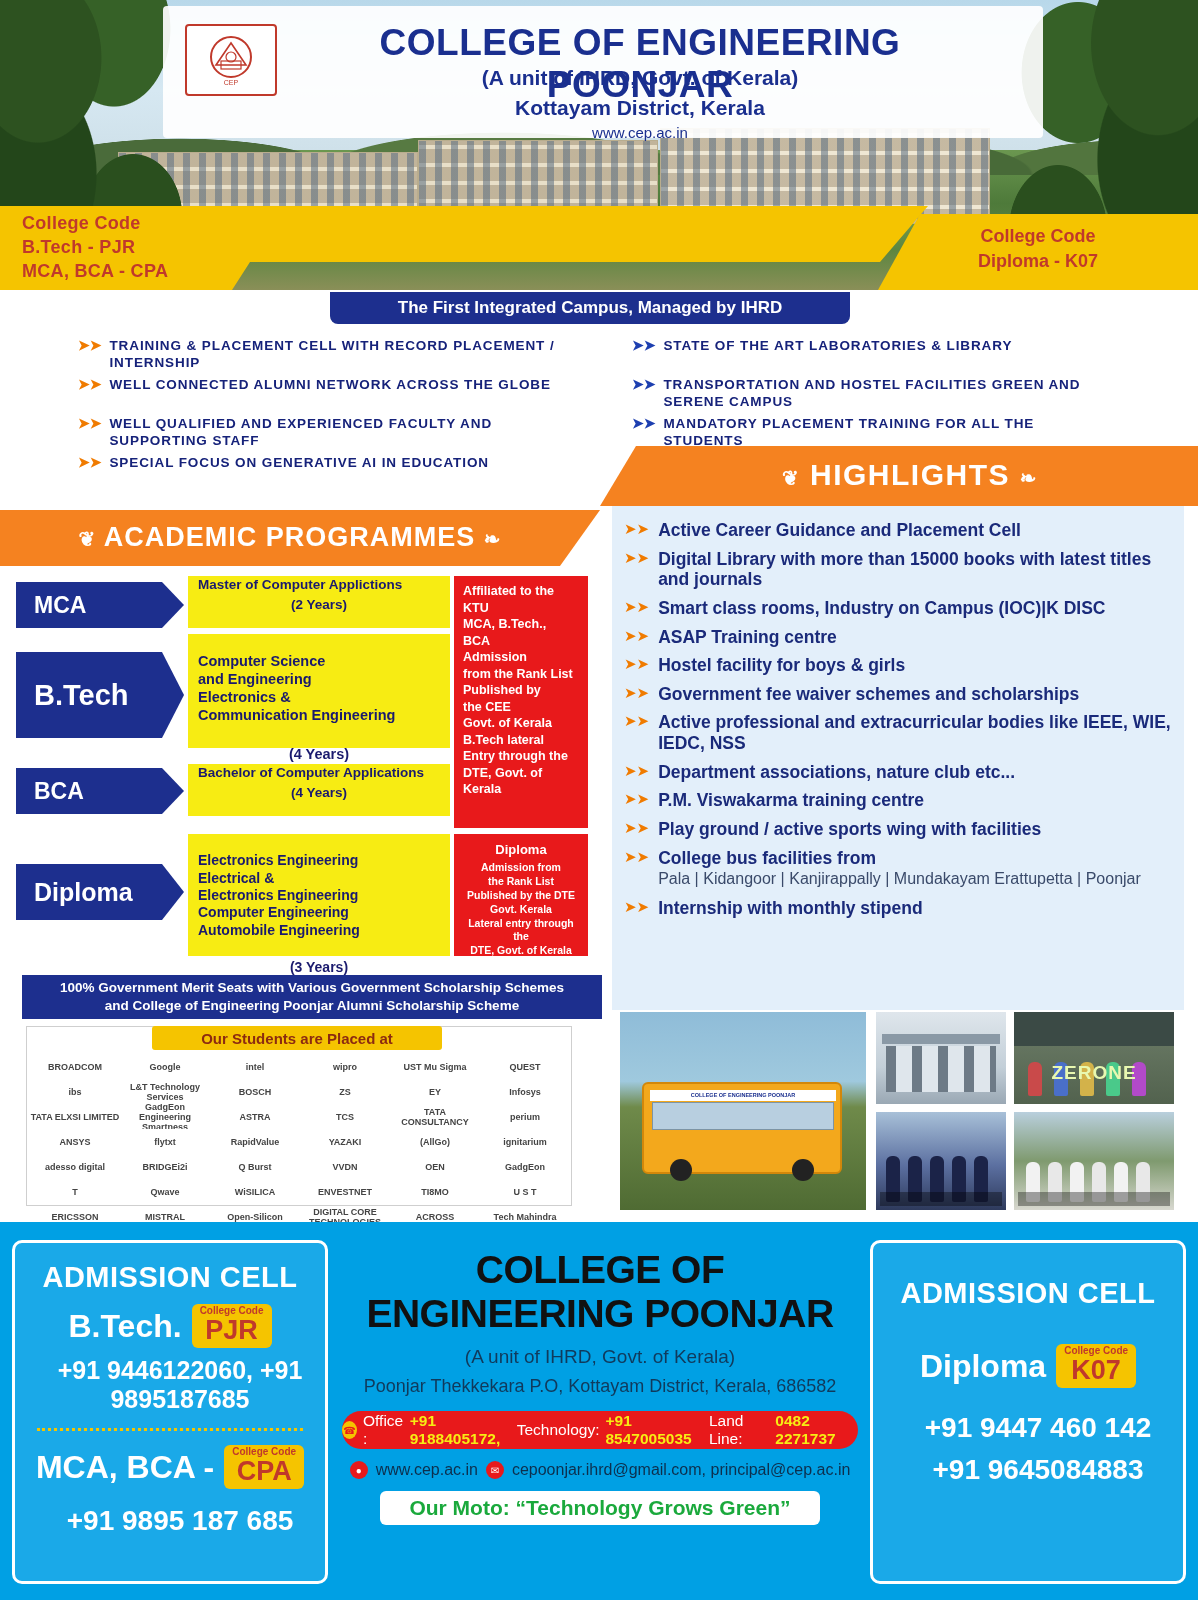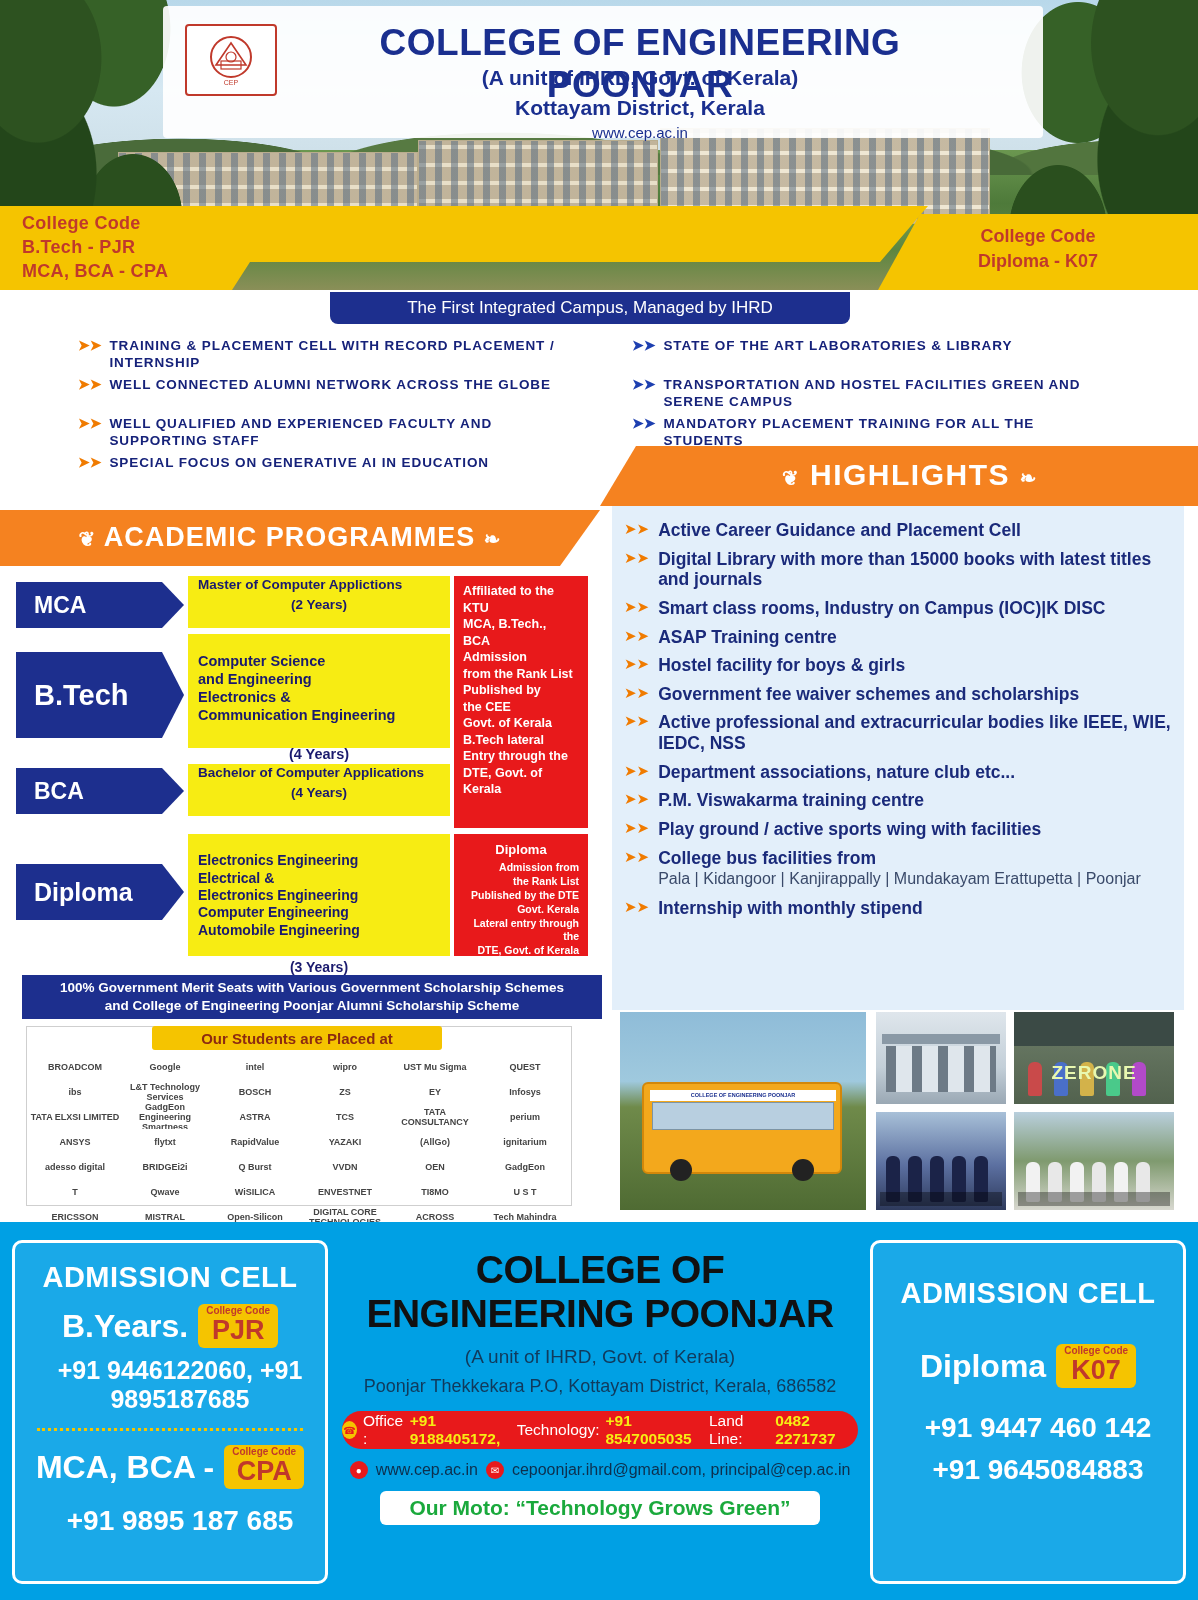--- a/index.html
+++ b/index.html
@@ -110,21 +110,21 @@
     position:absolute; right:20px; top:224px; z-index:4; text-align:center;
     width:280px;
     font-size:18px; font-weight:bold; color:#c0392b; line-height:1.38;
   }
 
   
   .tagline {
     position:absolute; left:330px; top:292px; width:520px; height:32px;
     background:#1d2f8e; color:#fff;
     display:flex; align-items:center; justify-content:center;
-    font-size:17px; font-weight:normal;
+    font-size:17px; font-weight:bold;
     border-radius: 0 0 8px 8px;
     z-index:5;
   }
 
   
   .features { position:absolute; left:0; top:330px; width:1198px; height:130px; }
   .feat {
     position:absolute; display:flex; gap:8px; align-items:flex-start;
   }
   .feat .txt {
@@ -505,21 +505,21 @@
 from the Rank List
 Published by
 the CEE
 Govt. of Kerala
 B.Tech lateral
 Entry through the
 DTE, Govt. of Kerala</div>
 
     <div class="prog-red" style="left:446px;top:262px;width:134px;height:122px;font-size:10.5px;text-align:center;">
       <div style="font-size:13px;margin-bottom:3px;">Diploma</div>
-      <div style="white-space:pre-line;text-align:right;">Admission from
+      <div style="white-space:pre-line;text-align:center;">Admission from
 the Rank List
 Published by the DTE
 Govt. Kerala
 Lateral entry through the
 DTE, Govt. of Kerala</div>
     </div>
   </div>
 
   <div class="merit-bar">
     <span style="white-space:pre-line;">100% Government Merit Seats with Various Government Scholarship Schemes
@@ -618,21 +618,21 @@
     <div class="ppl" style="left:100px;height:40px;background:#f2f2f2;"></div>
     <div class="ppl" style="left:122px;height:40px;background:#e8e8e8;"></div>
     <div class="ph-cap"></div>
   </div>
 
   <div class="footer">
 
     <div class="footer-side fs-left">
       <div class="fs-title">ADMISSION CELL</div>
       <div class="fs-row">
-        <span class="fs-label">B.Years.</span>
+        <span class="fs-label">B.Tech.</span>
         <span class="code-chip">
           <span class="cc-small">College Code</span>
           <span class="cc-big">PJR</span>
         </span>
       </div>
       <div class="fs-phone">+91 9446122060, +91 9895187685</div>
       <div class="dotline"></div>
       <div class="fs-row">
         <span class="fs-label">MCA, BCA -</span>
         <span class="code-chip">

